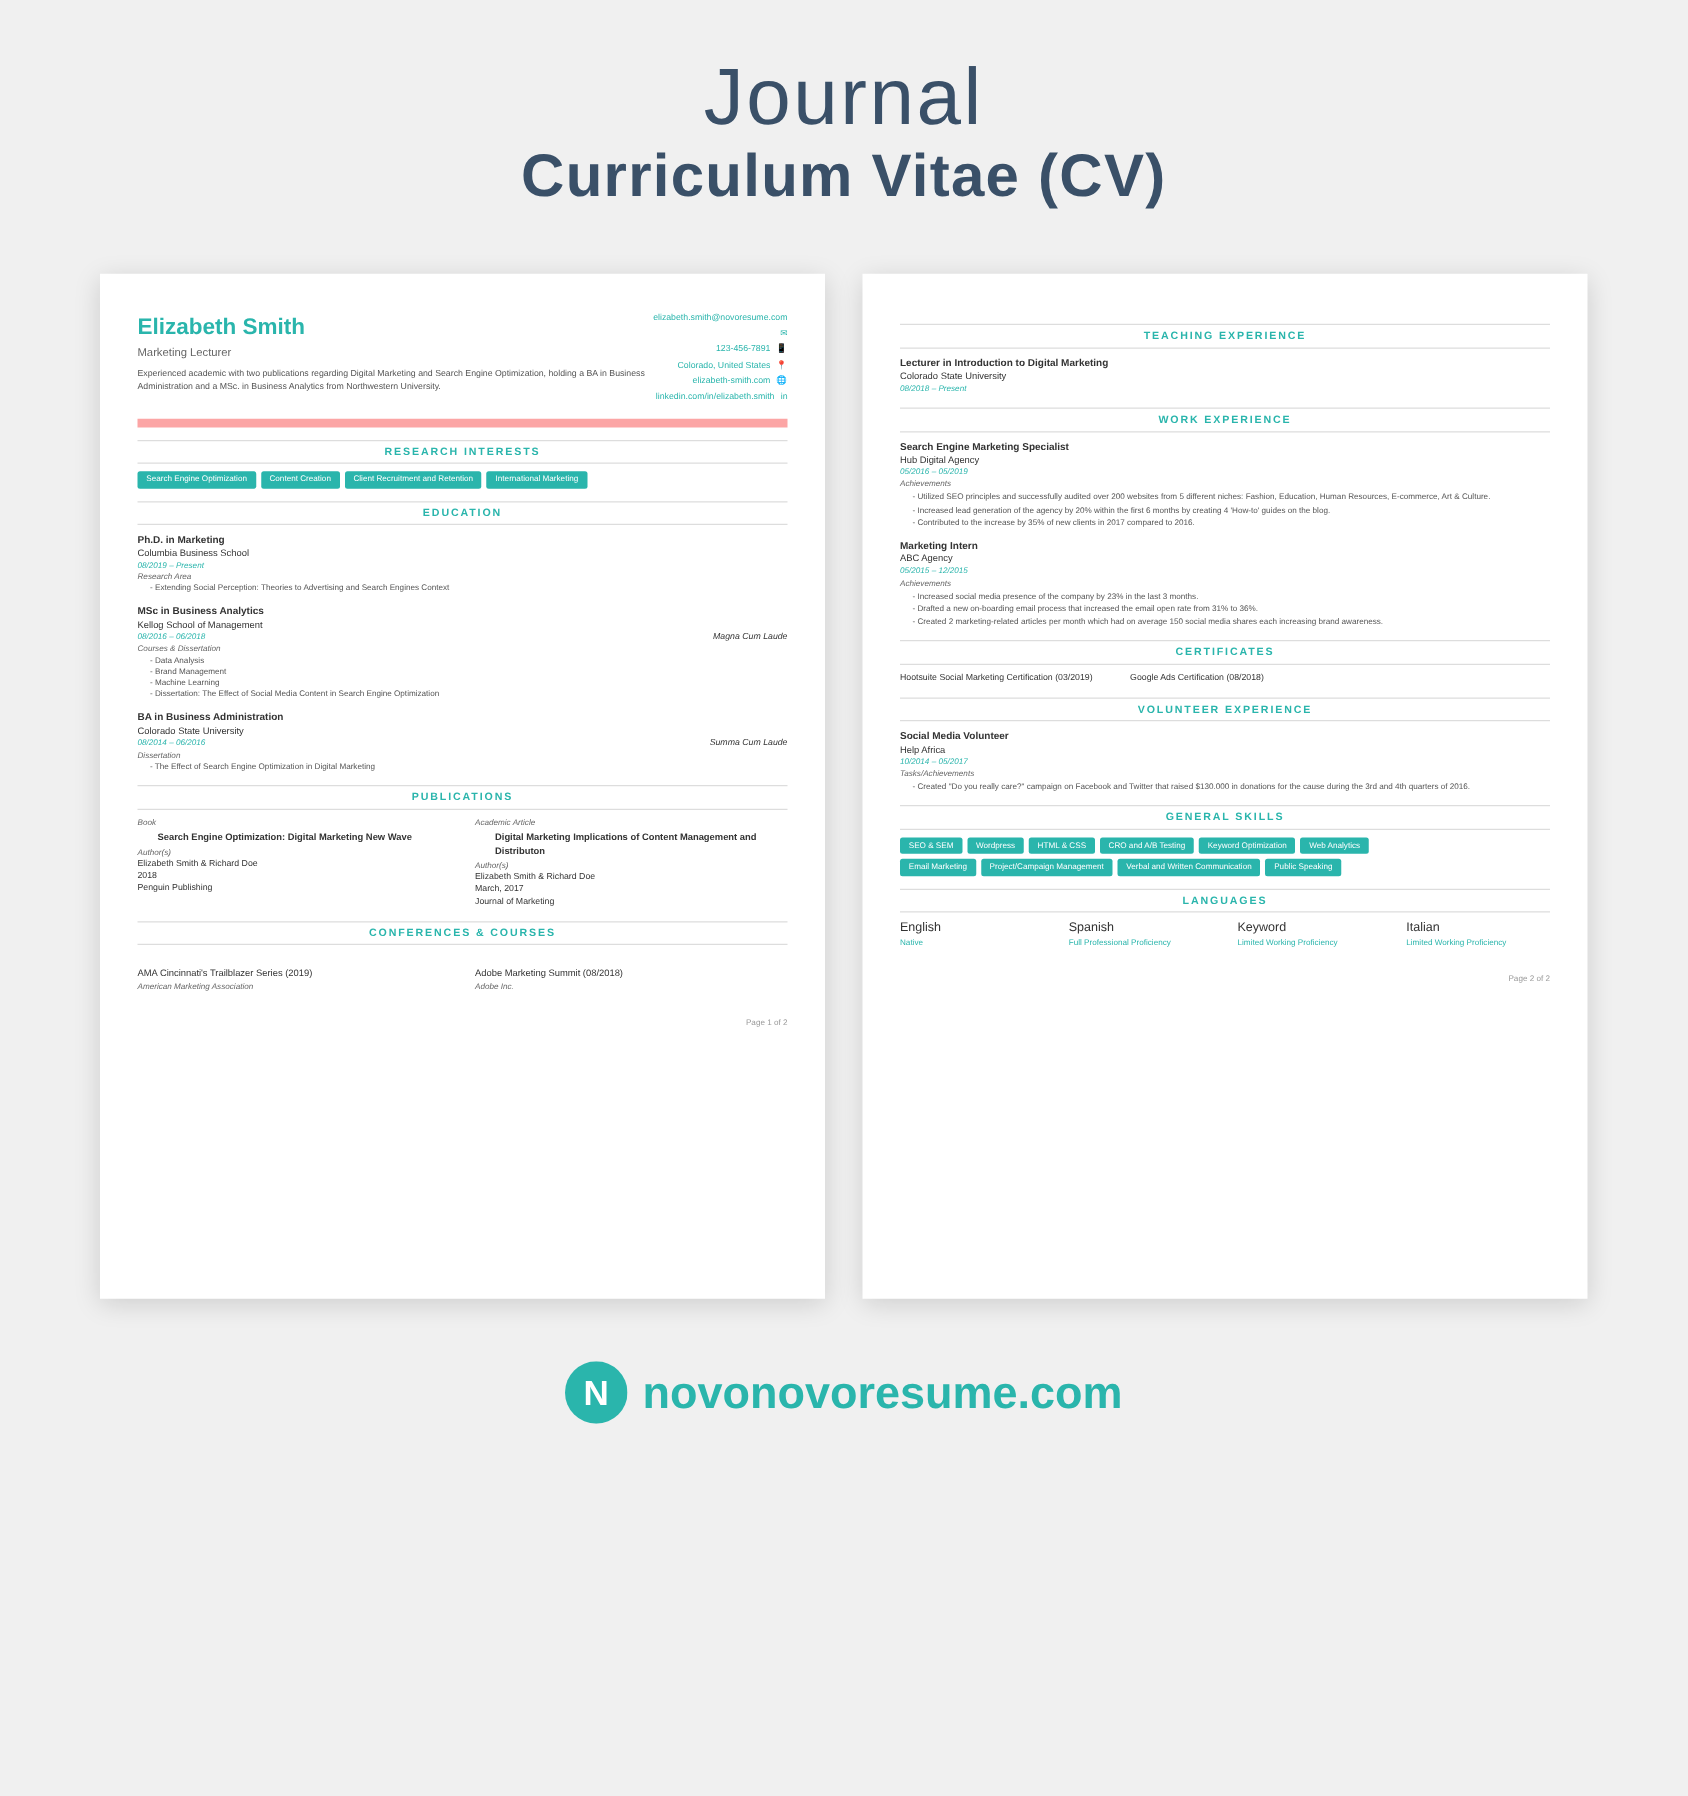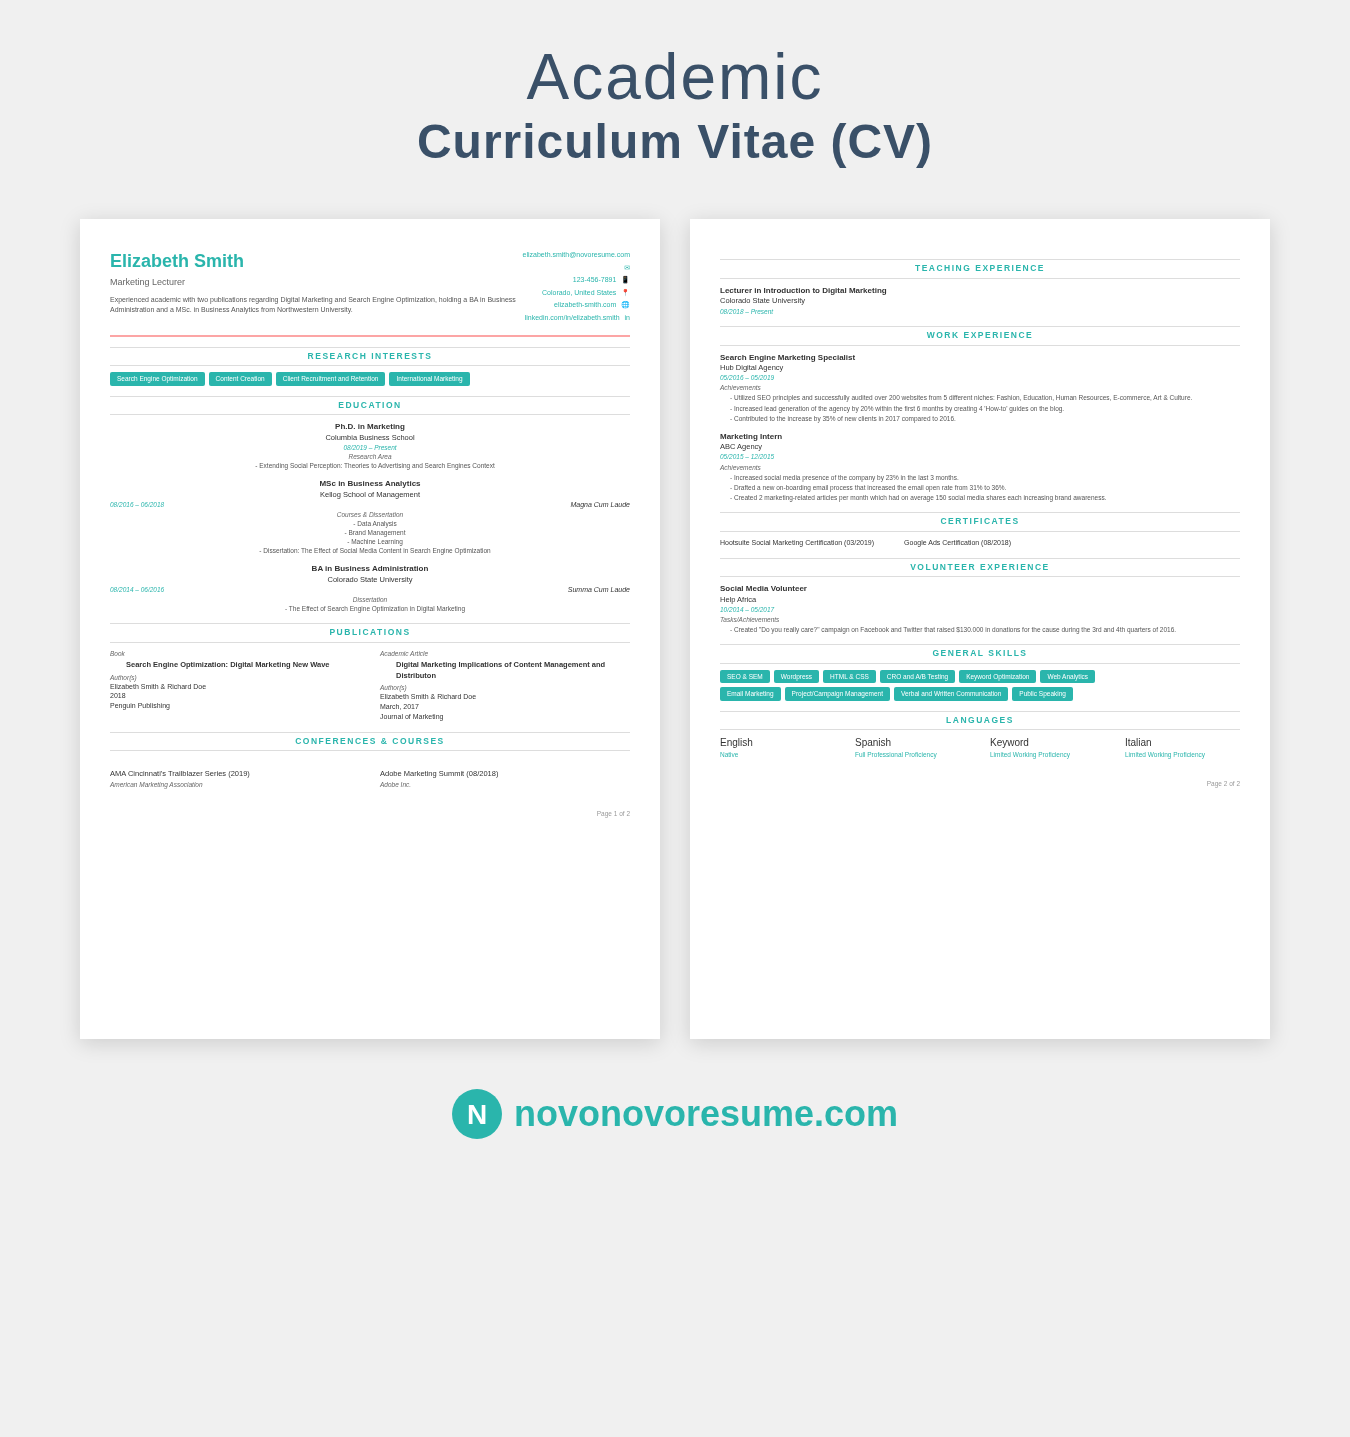--- a/index.html
+++ b/index.html
@@ -62,21 +62,21 @@
     }
     .cv-title {
       color: #666;
       font-size: 9px;
       margin-bottom: 6px;
     }
     .cv-header-row {
       display: flex;
       justify-content: space-between;
       align-items: flex-start;
-      border-bottom: 2px solid #fca5a5;
+      border-bottom: 7px solid #fca5a5;
       padding-bottom: 10px;
       margin-bottom: 10px;
     }
     .cv-contact-info {
       text-align: right;
       font-size: 7px;
       color: #555;
       line-height: 1.8;
     }
     .cv-contact-info span {
@@ -112,21 +112,20 @@
     .tag {
       background: #2ab5ac;
       color: #fff;
       font-size: 6.5px;
       padding: 2px 7px;
       border-radius: 2px;
     }
 
     .edu-item {
       margin-bottom: 8px;
-      text-align: center;
     }
     .edu-degree {
       font-size: 8px;
       font-weight: 700;
       color: #333;
     }
     .edu-school {
       font-size: 7.5px;
       color: #333;
     }
@@ -295,21 +294,21 @@
       color: #3a5068;
     }
     .footer-brand span {
       color: #2ab5ac;
     }
   </style>
 </head>
 <body>
 
 <div class="header">
-  <div class="header-line1">Academic</div>
+  <div class="header-line1">Journal</div>
   <div class="header-line2">Curriculum Vitae (CV)</div>
 </div>
 
 <div class="cv-container">
 
   <div class="cv-page">
 
     <div class="cv-header-row">
       <div>
         <div class="cv-name">Elizabeth Smith</div>

